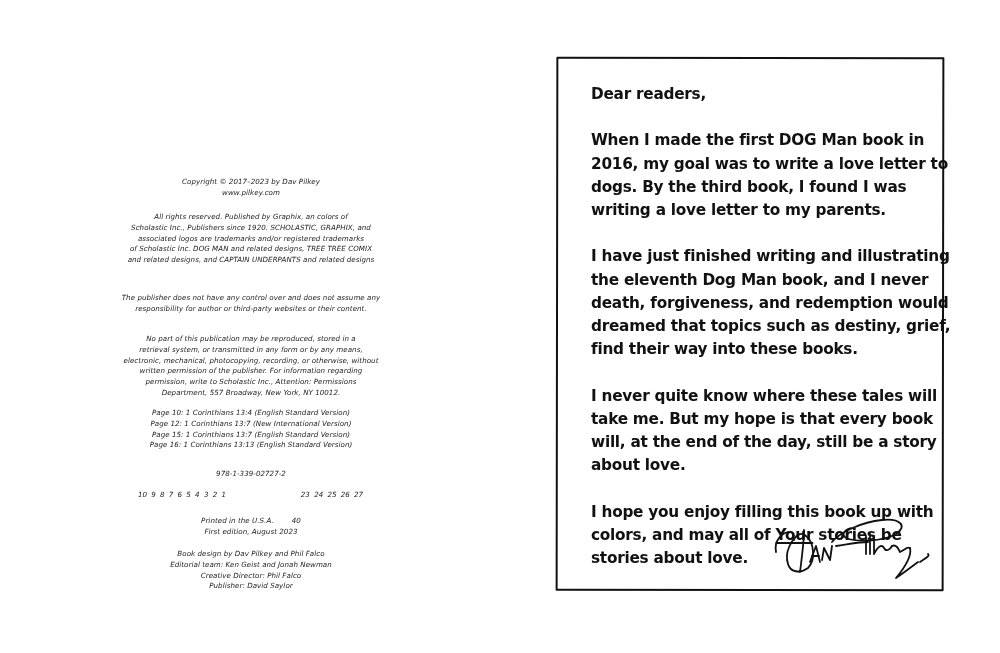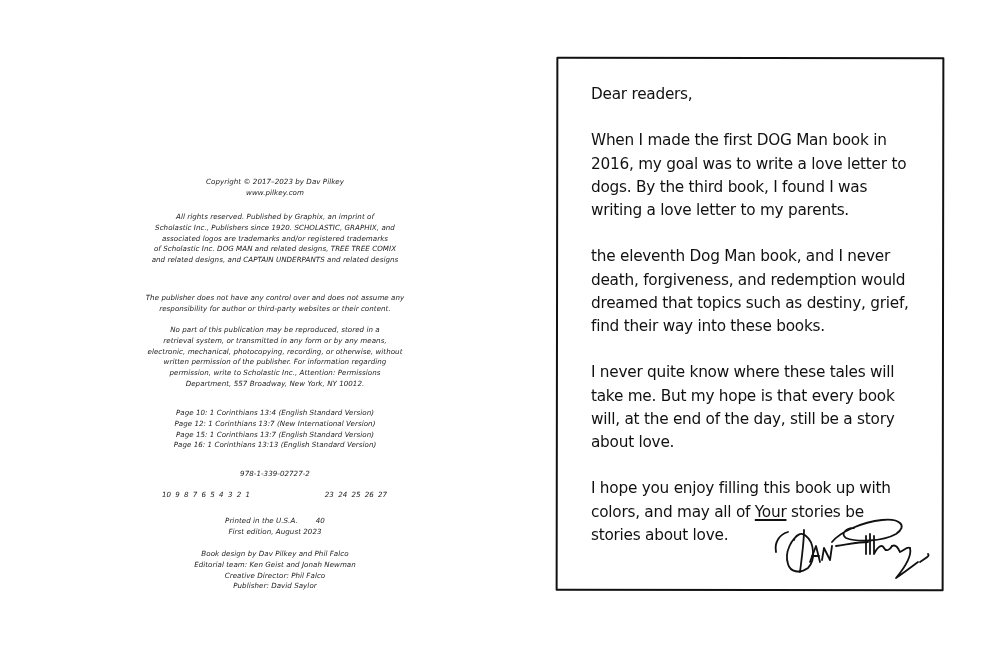--- a/index.html
+++ b/index.html
@@ -1,64 +1,64 @@
 <!DOCTYPE html>
 <html><head>
 <meta charset="utf-8">
 <style>
   html, body { margin: 0; padding: 0; background: #ffffff; }
   body { width: 1000px; height: 653px; position: relative; overflow: hidden; color: #111; }
   .spread { position: absolute; left: 0; top: 0; width: 1000px; height: 653px; }
 
   
-  .left-page { position: absolute; left: 0; top: 0; width: 500px; height: 536px; margin-left: 24px; }
+  .left-page { position: absolute; left: 0; top: 0; width: 500px; height: 536px; }
   .copy { position: absolute; left: 70px; width: 362px; text-align: center;
           font-family: "DejaVu Sans", sans-serif; font-size: 7.1px; line-height: 10.8px;
           font-style: italic; color: #1a1a1a; letter-spacing: 0.05px; }
   .copy .line { display: block; white-space: nowrap; }
   .blk-copyright { top: 177px; }
   .blk-rights { top: 212px; }
   .blk-publisher { top: 293px; }
-  .blk-nopart { top: 325px; }
+  .blk-nopart { top: 334px; }
   .blk-verses { top: 408px; }
   .blk-isbn { top: 469px; }
   .printline { position: absolute; top: 490px; left: 138px; width: 225px; height: 11px;
                font-family: "DejaVu Sans", sans-serif; font-size: 7.1px; font-style: italic; color:#1a1a1a; }
   .printline .l { position: absolute; left: 0; top: 0; word-spacing: 2px; text-align: right; }
   .printline .r { position: absolute; right: 0; top: 0; word-spacing: 2px; }
   .blk-printed { top: 516px; }
   .blk-credits { top: 549px; }
   .printed-row { display:block; white-space: nowrap; }
   .printed-row .gap { display:inline-block; width: 18px; }
 
   
   .frame { position: absolute; left: 556px; top: 57px; width: 388px; height: 534px;
            border: 2.5px solid #111; box-sizing: border-box; border-radius: 1px;
            transform: rotate(0.08deg); }
   .letter { position: absolute; left: 591px; top: 83px; width: 345px;
             font-family: "DejaVu Sans", sans-serif; font-size: 15.3px; line-height: 23.2px;
             color: #111; letter-spacing: -0.25px; }
-  .letter .para { margin: 0 0 23.2px 0; }
+  .letter .para { margin: 0 0 23.2px 0; font-weight: bold; }
   .letter .ln { display: block; white-space: nowrap; }
   .u { text-decoration: underline; text-underline-offset: 2px; text-decoration-thickness: 1.5px; }
   .signature { position: absolute; left: 770px; top: 512px; width: 170px; height: 72px; }
 </style>
 </head>
 <body>
 
 <div class="spread">
 
   <div class="left-page">
     <div class="copy blk-copyright">
       <span class="line">Copyright © 2017–2023 by Dav Pilkey</span>
       <span class="line">www.pilkey.com</span>
     </div>
 
     <div class="copy blk-rights">
-      <span class="line">All rights reserved. Published by Graphix, an imprint of</span>
+      <span class="line">All rights reserved. Published by Graphix, an colors of</span>
       <span class="line">Scholastic Inc., Publishers since 1920. SCHOLASTIC, GRAPHIX, and</span>
       <span class="line">associated logos are trademarks and/or registered trademarks</span>
       <span class="line">of Scholastic Inc. DOG MAN and related designs, TREE TREE COMIX</span>
       <span class="line">and related designs, and CAPTAIN UNDERPANTS and related designs</span>
     </div>
 
     <div class="copy blk-publisher">
       <span class="line">The publisher does not have any control over and does not assume any</span>
       <span class="line">responsibility for author or third-party websites or their content.</span>
     </div>
@@ -109,20 +109,21 @@
     <p class="para">
       <span class="ln">Dear readers,</span>
     </p>
     <p class="para">
       <span class="ln">When I made the first DOG Man book in</span>
       <span class="ln">2016, my goal was to write a love letter to</span>
       <span class="ln">dogs.  By the third book, I found I was</span>
       <span class="ln">writing a love letter to my parents.</span>
     </p>
     <p class="para">
+      <span class="ln">I have just finished writing and illustrating</span>
       <span class="ln">the eleventh Dog Man book, and I never</span>
       <span class="ln">death, forgiveness, and redemption would</span>
       <span class="ln">dreamed that topics such as destiny, grief,</span>
       <span class="ln">find their way into these books.</span>
     </p>
     <p class="para">
       <span class="ln">I never quite know where these tales will</span>
       <span class="ln">take me.  But my hope is that every book</span>
       <span class="ln">will, at the end of the day, still be a story</span>
       <span class="ln">about love.</span>

